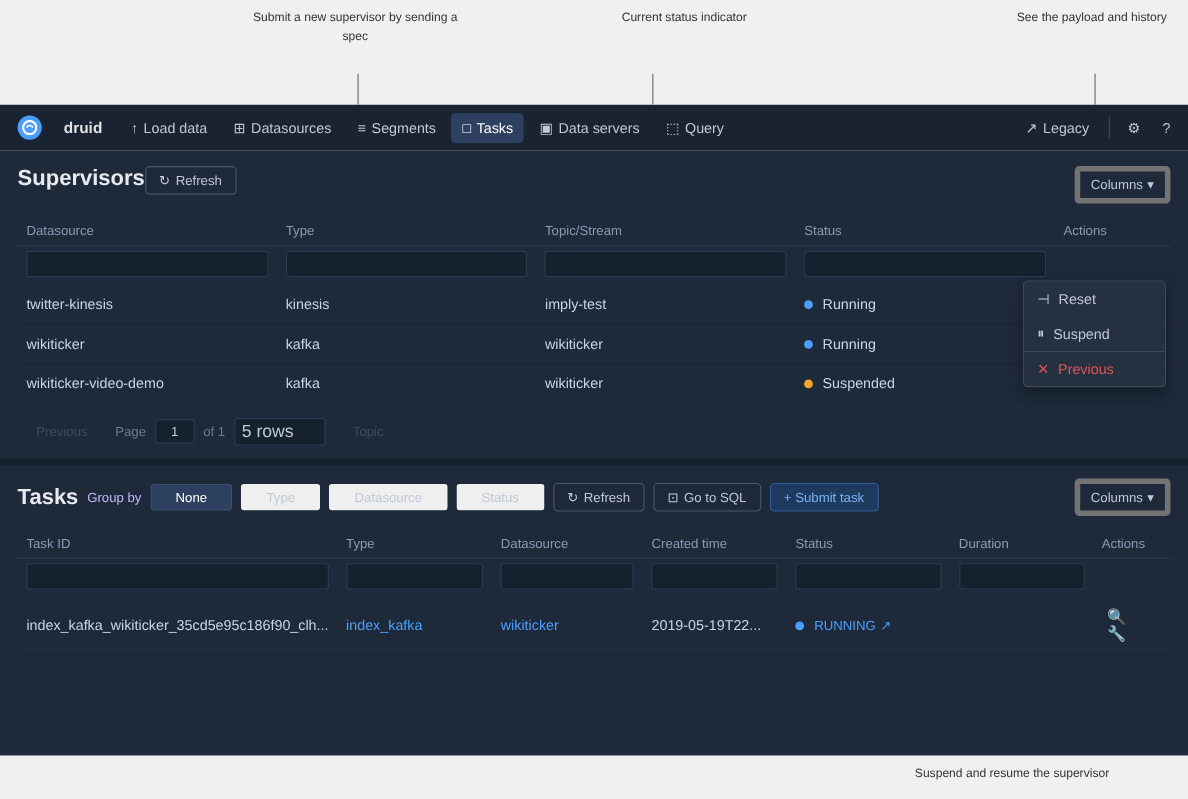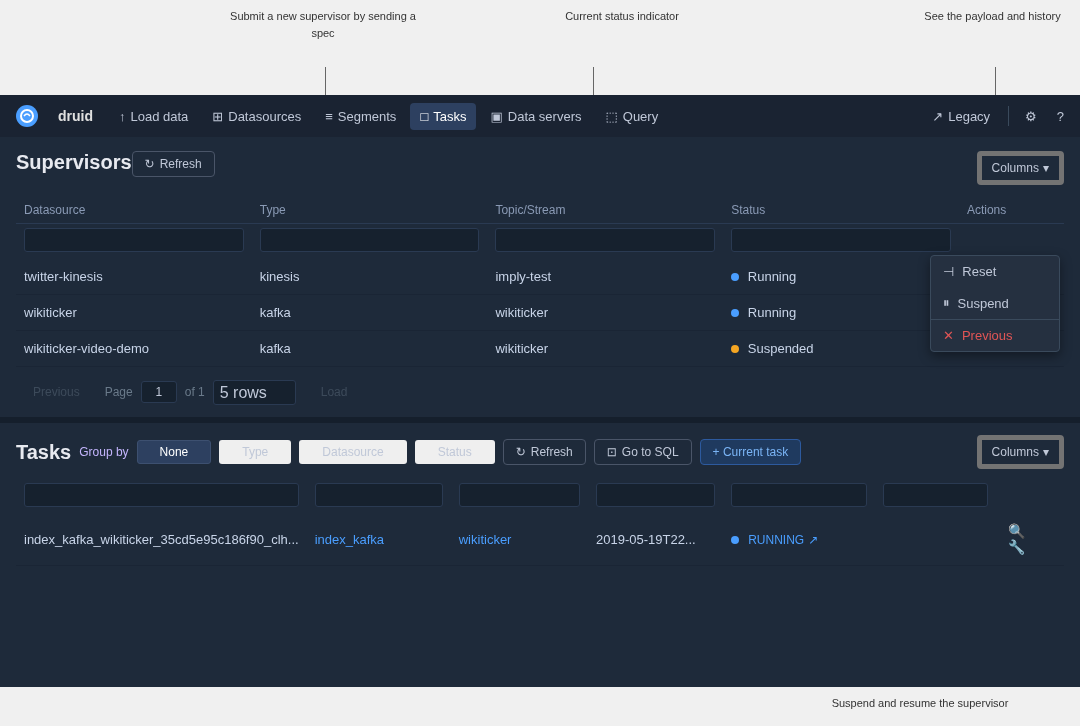--- a/index.html
+++ b/index.html
@@ -487,53 +487,62 @@
     <button class="page-btn disabled">Previous</button>
     <span>Page</span>
     <input class="page-input" type="text" value="1" style="">
     <span>of 1</span>
     <select class="rows-select">
       <option>5 rows</option>
       <option>10 rows</option>
       <option>20 rows</option>
       <option>50 rows</option>
     </select>
-    <button class="page-btn disabled">Load</button>
+    <button class="page-btn disabled">Topic</button>
   </div>
 
   <div class="section-separator"></div>
 
   <div class="tasks-header">
     <h2 class="section-title">Tasks</h2>
     <span class="group-by-label">Group by</span>
     <button class="group-btn active">None</button>
     <button class="group-btn">Type</button>
     <button class="group-btn">Datasource</button>
     <button class="group-btn">Status</button>
     <button class="btn btn-outline">
       <span>↻</span>
       <span>Refresh</span>
     </button>
     <button class="btn btn-outline">
       <span>⊡</span>
       <span>Go to SQL</span>
     </button>
     <button class="btn btn-primary">
-      <span>+ Current task</span>
+      <span>+ Submit task</span>
     </button>
     <div style="flex:1"></div>
     <button class="btn-columns">
       <span>Columns</span>
       <span>▾</span>
     </button>
   </div>
 
   <div class="table-container">
     <table>
       <thead>
+        <tr>
+          <th>Task ID</th>
+          <th>Type</th>
+          <th>Datasource</th>
+          <th>Created time</th>
+          <th>Status</th>
+          <th>Duration</th>
+          <th>Actions</th>
+        </tr>
         <tr class="filter-row">
           <td><input class="filter-input" type="text" style=""></td>
           <td><input class="filter-input" type="text" style=""></td>
           <td><input class="filter-input" type="text" style=""></td>
           <td><input class="filter-input" type="text" style=""></td>
           <td><input class="filter-input" type="text" style=""></td>
           <td><input class="filter-input" type="text" style=""></td>
           <td></td>
         </tr>
       </thead>

